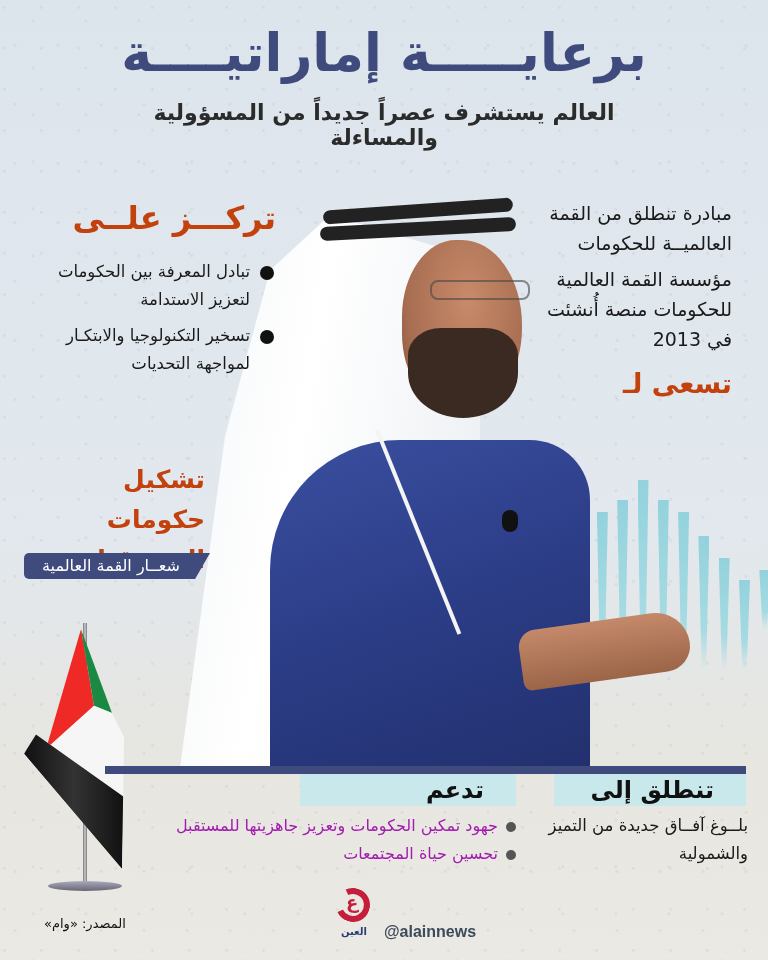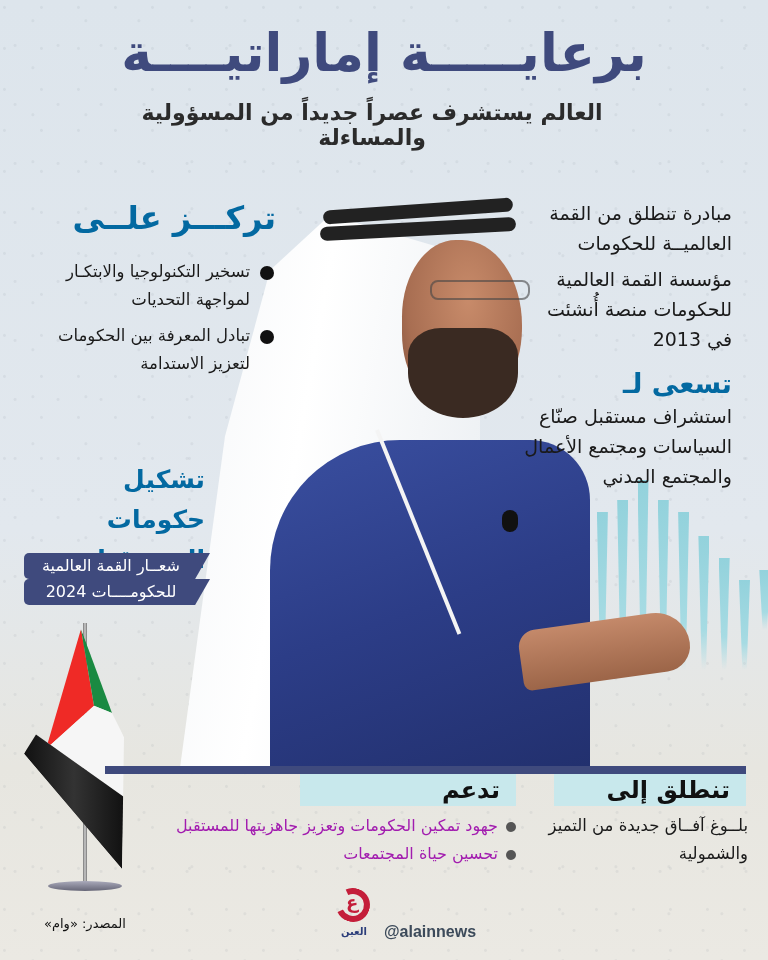--- a/index.html
+++ b/index.html
@@ -20,21 +20,21 @@
   }
   .rtl { direction: rtl; }
 
   
   .title {
     position: absolute; top: 22px; left: 120px; width: 528px;
     text-align: center; font-weight: bold; font-size: 52px;
     color: #3f4a7d; line-height: 1.2;
   }
   .subtitle {
-    position: absolute; top: 100px; left: 108px; width: 528px;
+    position: absolute; top: 100px; left: 120px; width: 528px;
     text-align: center; font-weight: bold; font-size: 22px; color: #2b2b2b;
   }
 
   
   .photo { position: absolute; left: 180px; top: 190px; width: 420px; height: 578px; }
   .ghutra {
     position: absolute; left: 0; top: 25px; width: 300px; height: 553px;
     background: linear-gradient(100deg, #f4f6f8 0%, #ffffff 40%, #e9edf1 100%);
     border-radius: 140px 120px 0 0;
     clip-path: polygon(50% 0, 100% 8%, 100% 100%, 0 100%, 15% 40%, 30% 10%);
@@ -77,37 +77,37 @@
   .bars { position: absolute; left: 532px; top: 490px; width: 236px; height: 180px; }
   .bar {
     position: absolute; bottom: 0; width: 11px;
     background: linear-gradient(180deg, #93d2dc 0%, #a6dbe3 70%, rgba(166,219,227,0) 100%);
     clip-path: polygon(0 0, 100% 0, 70% 100%, 30% 100%);
   }
 
   
   .right-col { position: absolute; right: 36px; width: 230px; text-align: right; direction: rtl; }
   .p-text { font-size: 19px; font-weight: 500; line-height: 30px; color: #1a1a1a; }
-  .h-black { font-size: 27px; font-weight: bold; color: #0369a1; line-height: 1.3; }
+  .h-black { font-size: 27px; font-weight: bold; color: #c2410c; line-height: 1.3; }
 
   
   .left-col { position: absolute; left: 36px; width: 240px; text-align: right; direction: rtl; }
   .bullets { list-style: none; }
   .bullets li {
     position: relative; padding-right: 26px; font-size: 16.5px; line-height: 28px;
     margin-bottom: 8px; color: #1a1a1a;
   }
   .bullets .dot {
     position: absolute; right: 2px; top: 8px; width: 14px; height: 14px;
     border-radius: 50%; background: #111;
   }
 
   .slogan { position: absolute; left: 24px; top: 553px; width: 186px; }
   .slogan-line {
-    height: 26px; background: #3f4a7d; color: #fff;
+    height: 26px; margin-bottom: 6px; background: #3f4a7d; color: #fff;
     font-size: 16px; text-align: center; line-height: 26px; direction: rtl;
     border-radius: 5px 0 5px 5px;
     clip-path: polygon(0 0, 100% 0, 92% 100%, 0 100%);
     padding-right: 12px;
   }
 
   
   .flag-wrap { position: absolute; left: 18px; top: 615px; width: 110px; height: 280px; }
   .pole { position: absolute; left: 65px; top: 8px; width: 4px; height: 262px; background: linear-gradient(90deg,#777,#ccc,#777); }
   .pole-base { position: absolute; left: 30px; top: 266px; width: 74px; height: 10px; border-radius: 50%; background: linear-gradient(180deg,#aab,#667); }
@@ -119,21 +119,21 @@
   }
   .flag .red { position: absolute; left: 0; top: 0; width: 100%; height: 100%; background: #ef2a26; clip-path: polygon(57% 0, 70% 32%, 22% 50%); }
   .flag .green { position: absolute; inset: 0; background: #1a8a42; clip-path: polygon(57% 0, 88% 35%, 70% 32%); }
   .flag .white { position: absolute; inset: 0; background: #f6f6f6; clip-path: polygon(22% 50%, 70% 32%, 88% 35%, 100% 45%, 100% 70%, 12% 44%); }
   .flag .black { position: absolute; inset: 0; background: linear-gradient(90deg,#111,#333,#111); clip-path: polygon(12% 44%, 100% 70%, 98% 100%, 0 52%); }
 
   
   .divider { position: absolute; left: 105px; top: 766px; width: 641px; height: 8px; background: #3f4a7d; }
   .sec-head {
     position: absolute; top: 774px; height: 32px; background: #c8e8ec;
-    direction: rtl; font-size: 24px; font-weight: bold; color: #111; line-height: 32px; padding-right: 16px;
+    direction: rtl; font-size: 24px; font-weight: bold; color: #111; line-height: 32px; padding-right: 32px;
   }
   .sec-head.h1 { left: 554px; width: 192px; }
   .sec-head.h2 { left: 300px; width: 216px; }
   .goal-text { position: absolute; right: 20px; top: 812px; width: 215px; direction: rtl; text-align: right; font-size: 16.5px; line-height: 28px; color: #1a1a1a; }
   .support-list { position: absolute; left: 100px; top: 812px; width: 420px; direction: rtl; text-align: right; list-style: none; }
   .support-list li { position: relative; padding-right: 22px; font-size: 16px; line-height: 28px; color: #a21caf; }
   .support-list .dot { position: absolute; right: 4px; top: 10px; width: 10px; height: 10px; border-radius: 50%; background: #555; }
 
   
   .source { position: absolute; left: 44px; top: 916px; font-size: 13px; direction: rtl; color: #111; }
@@ -179,36 +179,34 @@
   <div class="agal1"></div>
   <div class="agal2"></div>
   <div class="mic"></div>
   <div class="hand"></div>
 </div>
 
 <div class="right-col" style="top:198px;">
   <p class="p-text" style="margin-bottom:6px;">مبادرة تنطلق من القمة العالميــة للحكومات</p>
   <p class="p-text" style="width:190px; margin-right:0; margin-left:auto;">مؤسسة القمة العالمية للحكومات منصة أُنشئت في 2013</p>
   <h3 class="h-black" style="margin-top:12px;">تسعى لـ</h3>
-  <p class="p-text" style="width:210px; margin-left:auto;">استشراف مستقبل صنّاع السياسات ومجتمع الأعمال والمجتمع المدني</p>
 </div>
 
 <div class="left-col" style="top:198px;">
   <h3 class="h-black" style="font-size:32px; margin-bottom:18px;">تركـــز علــى</h3>
   <ul class="bullets">
+    <li><span class="dot"></span><span>تبادل المعرفة بين الحكومات لتعزيز الاستدامة</span></li>
     <li><span class="dot"></span><span>تسخير التكنولوجيا والابتكـار لمواجهة التحديات</span></li>
-    <li><span class="dot"></span><span>تبادل المعرفة بين الحكومات لتعزيز الاستدامة</span></li>
   </ul>
 </div>
 
 <h3 class="h-black" style="position:absolute; left:60px; top:460px; width:145px; text-align:right; direction:rtl; font-size:25px; line-height:40px;">تشكيل حكومات المستقبل</h3>
 
 <div class="slogan">
   <div class="slogan-line">شعــار القمة العالمية</div>
-  <div class="slogan-line">للحكومــــات 2024</div>
 </div>
 
 <div class="flag-wrap">
   <div class="pole"></div>
   <div class="flag">
     <div class="red"></div>
       <div class="green"></div>
       <div class="white"></div>
       <div class="black"></div>
   </div>

